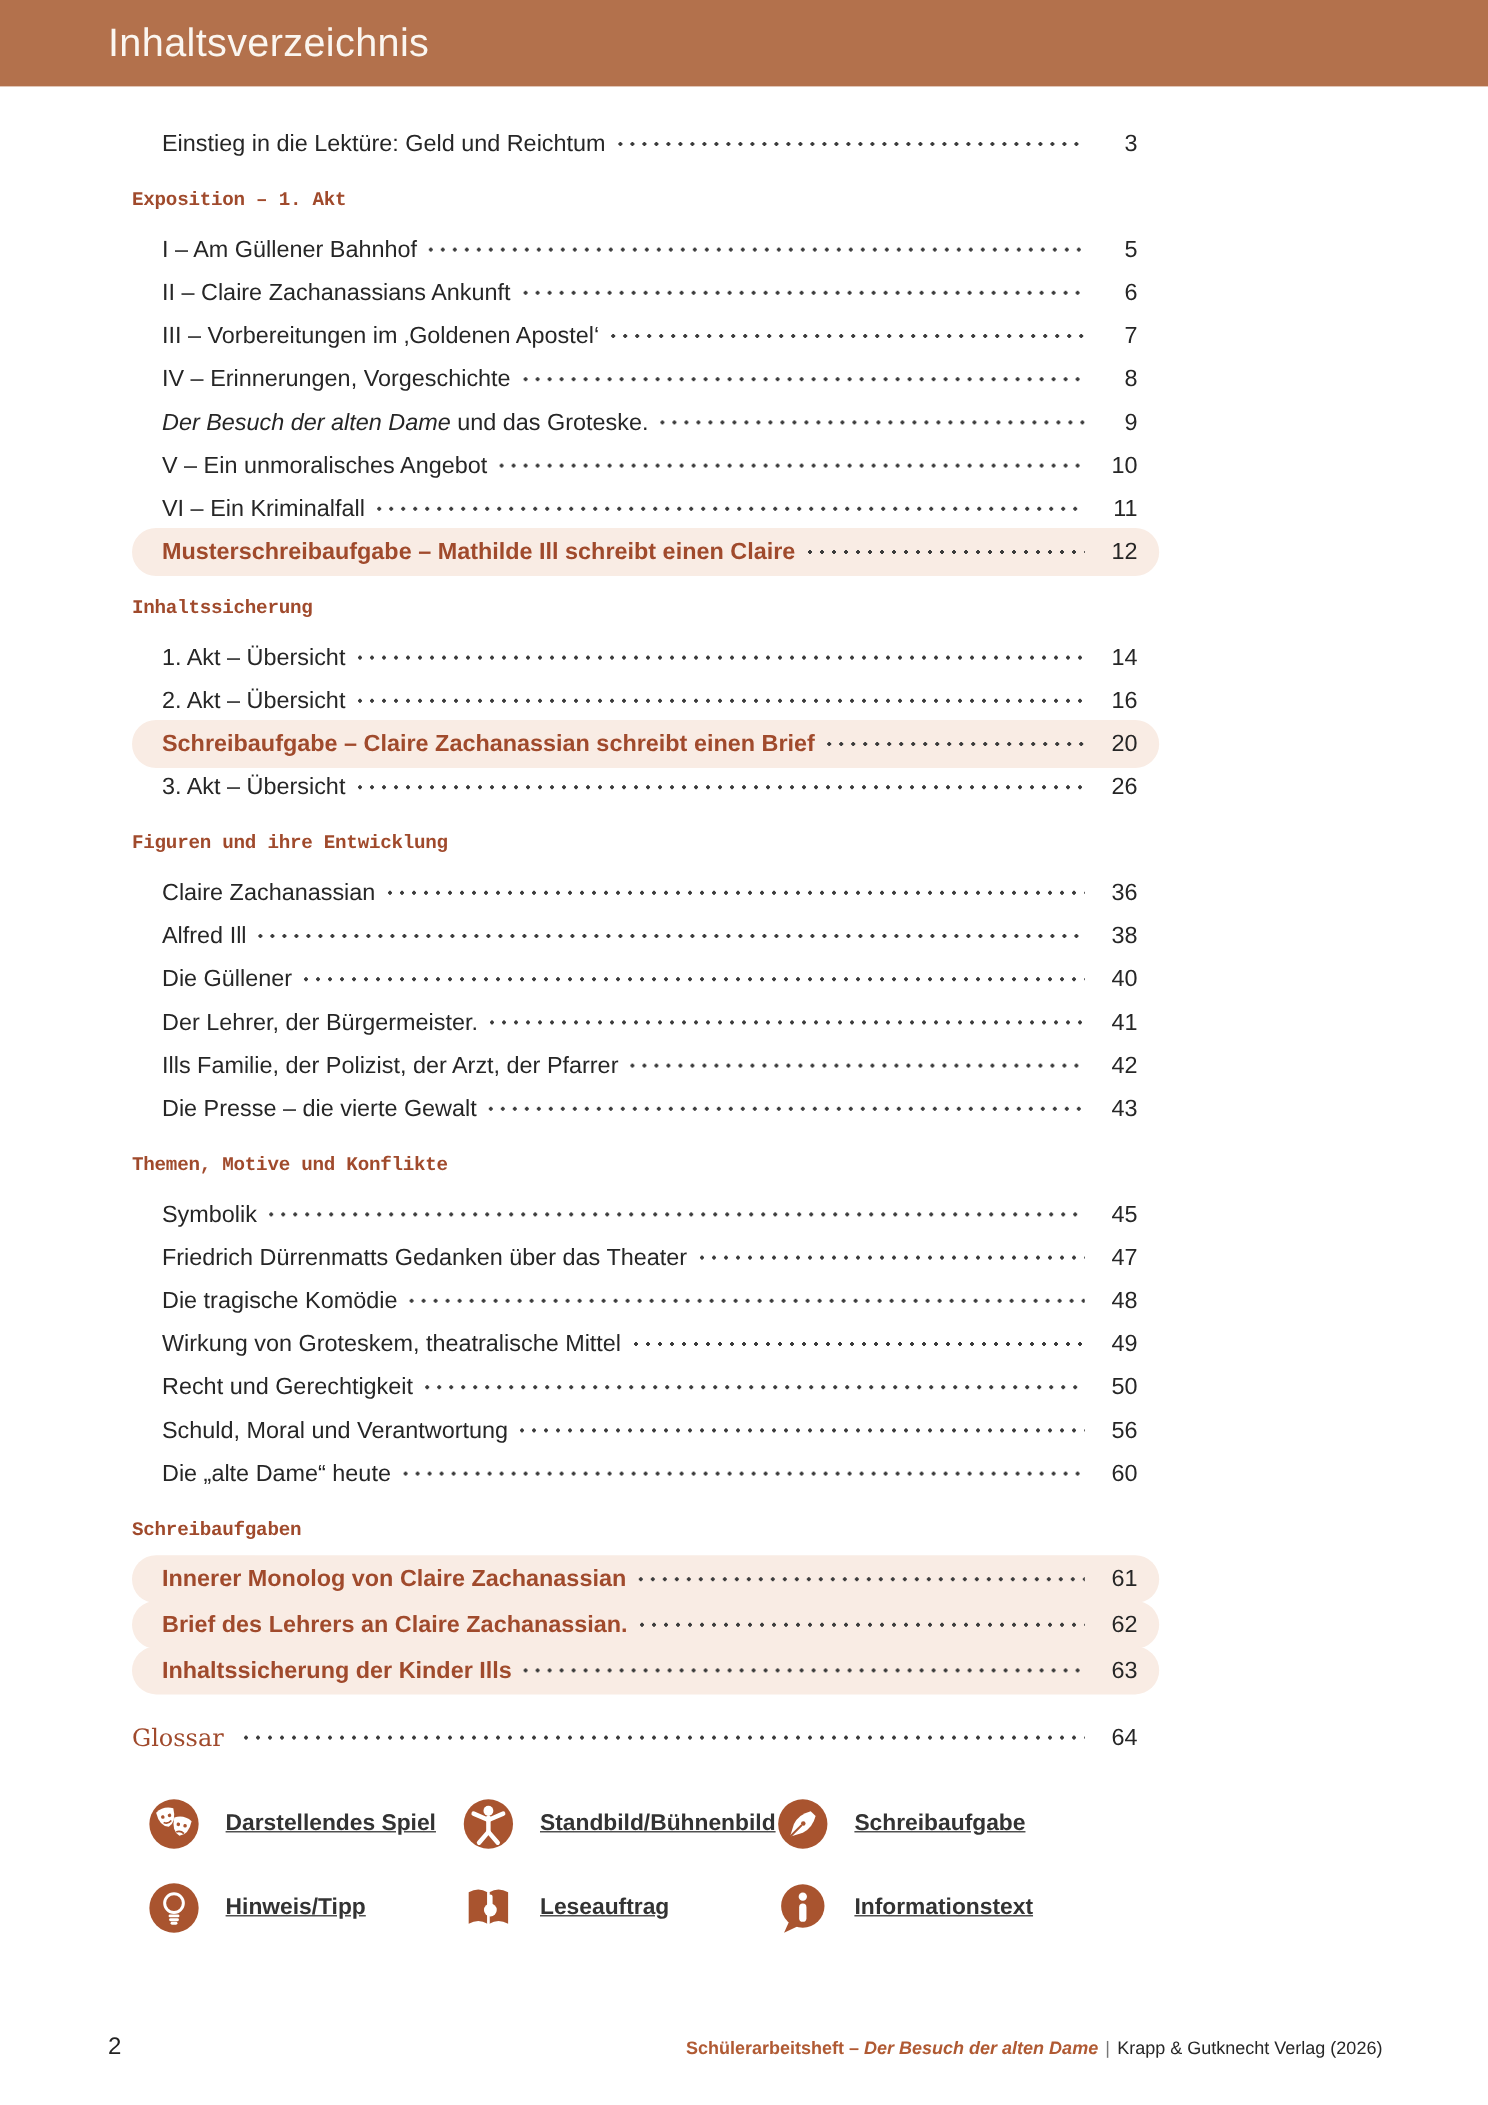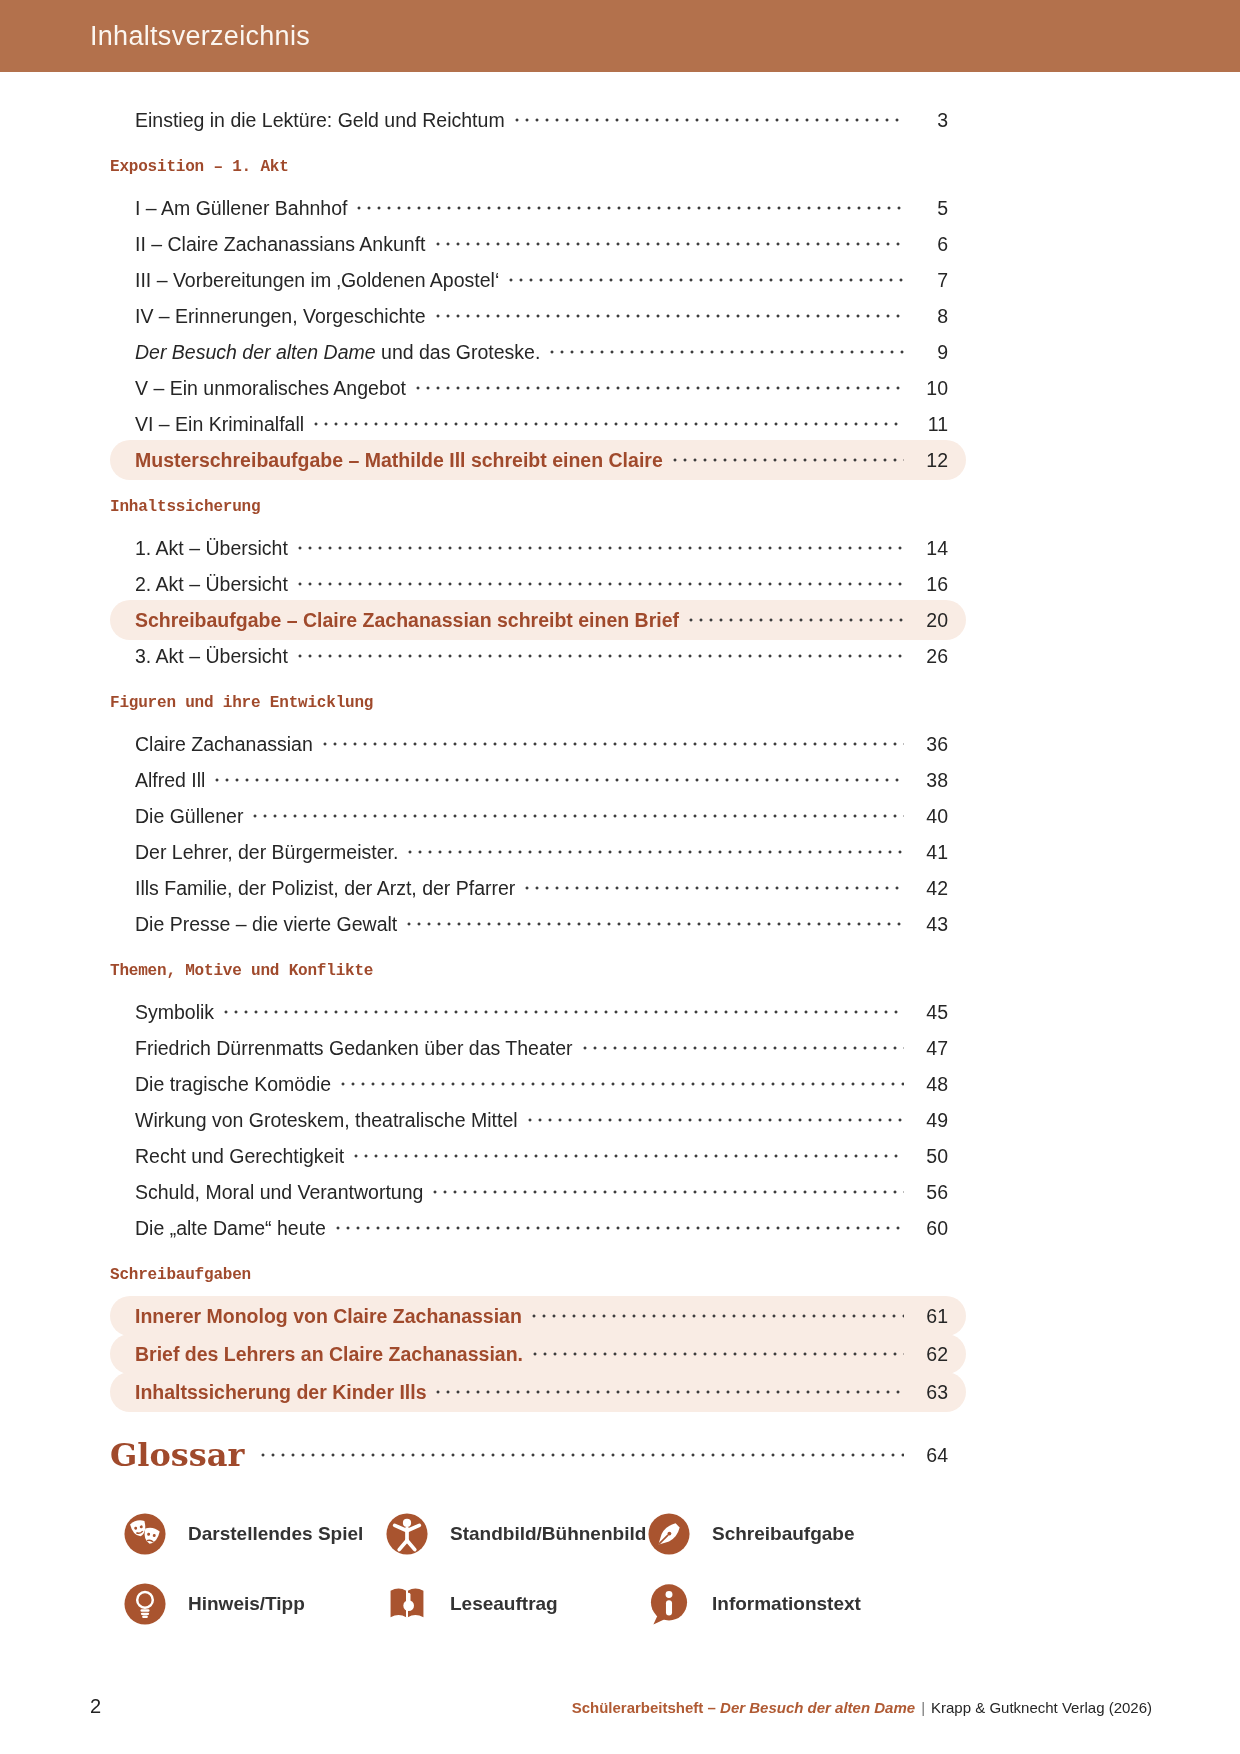--- a/index.html
+++ b/index.html
@@ -13,21 +13,21 @@
     --dots:#3c3c3c;
   }
   *{box-sizing:border-box;margin:0;padding:0;}
   html,body{width:1240px;}
   body{
     height:1754px;position:relative;background:#ffffff;
     font-family:"Liberation Sans",sans-serif;color:var(--body-text);
     overflow:hidden;
   }
   .topbar{height:72px;background:var(--header-bg);display:flex;align-items:center;padding-left:90px;}
-  .topbar h1{color:#fbf6f0;font-size:27px;font-weight:400;letter-spacing:.3px;}
+  .topbar h1{color:#fbf6f0;font-size:33px;font-weight:400;letter-spacing:.3px;}
 
   .content{margin-left:110px;width:856px;padding-top:30px;}
 
   .section-heading{
     font-family:Liberation Mono, monospace;
     font-size:16px;font-weight:700;color:var(--heading);
     margin:20px 0 14px;letter-spacing:-.2px;
   }
   .row{display:flex;align-items:center;min-height:36px;padding:0 18px 0 25px;font-size:19.5px;}
   .row .label{white-space:nowrap;}
@@ -41,26 +41,26 @@
   .row.highlight{
     background:var(--highlight-bg);border-radius:20px;
     font-weight:700;color:var(--highlight-text);
     min-height:40px;margin:-2px 0;
   }
   .row.highlight .pagenum{color:var(--body-text);font-weight:400;}
 
   .glossar-row{display:flex;align-items:center;margin-top:26px;padding-right:18px;}
   .glossar-label{
     font-family:"DejaVu Serif","Liberation Serif",serif;
-    font-size:32px;font-weight:700;color:var(--heading);
+    font-size:20px;font-weight:400;color:var(--heading);
   }
   .glossar-row .dots{margin-left:14px;}
 
   .legend{margin-top:32px;padding-left:12px;display:grid;grid-template-columns:262px 262px 262px;row-gap:14px;}
-  .legend-item{display:flex;align-items:center;gap:20px;height:56px;}
+  .legend-item{display:flex;align-items:center;gap:20px;height:56px;text-decoration:underline;}
   .legend-item svg{width:46px;height:46px;flex:0 0 auto;}
   .legend-label{font-size:19px;font-weight:700;color:#333;}
 
   .footer{position:absolute;left:90px;right:88px;bottom:36px;display:flex;justify-content:space-between;align-items:baseline;}
   .footer-page{font-size:20px;color:#222;}
   .credit{font-size:15px;white-space:nowrap;}
   .credit-brand{color:var(--footer-brand);font-weight:700;}
   .credit-brand i{font-style:italic;}
   .credit-sep{color:#777;margin:0 6px;font-weight:400;}
   .credit-pub{color:#262626;}

